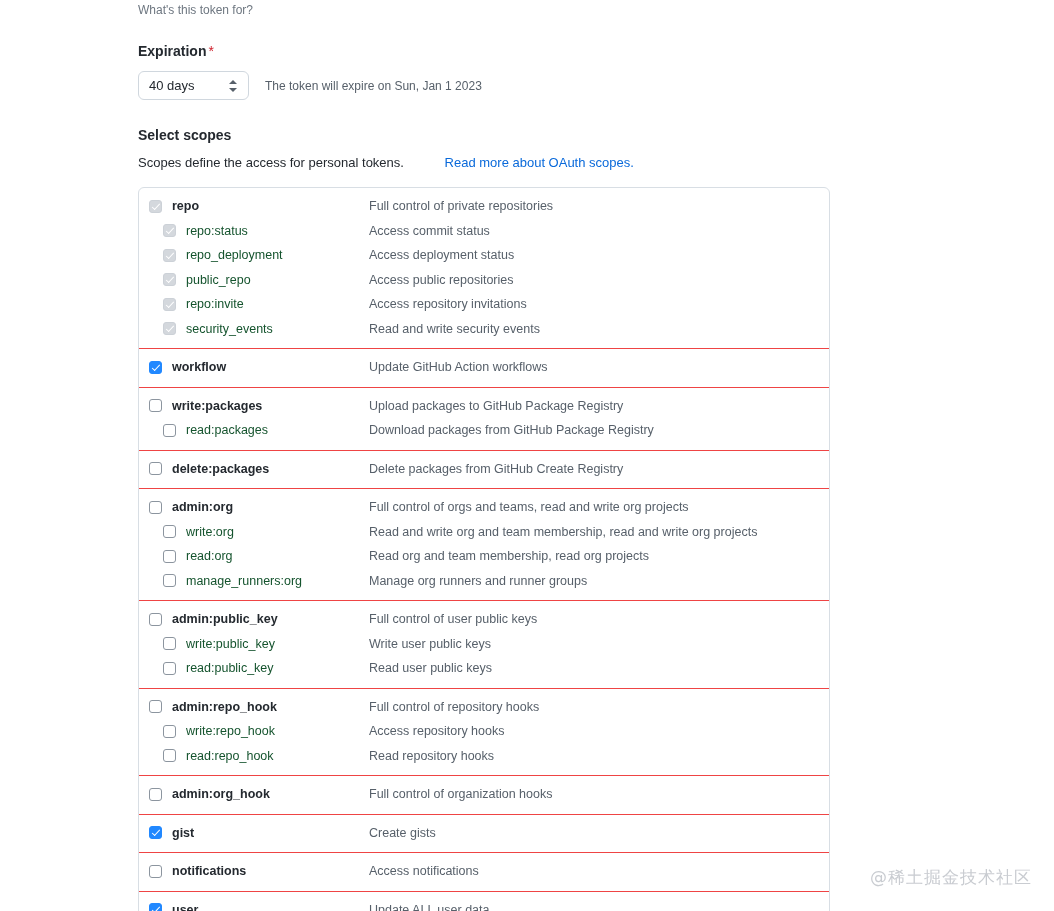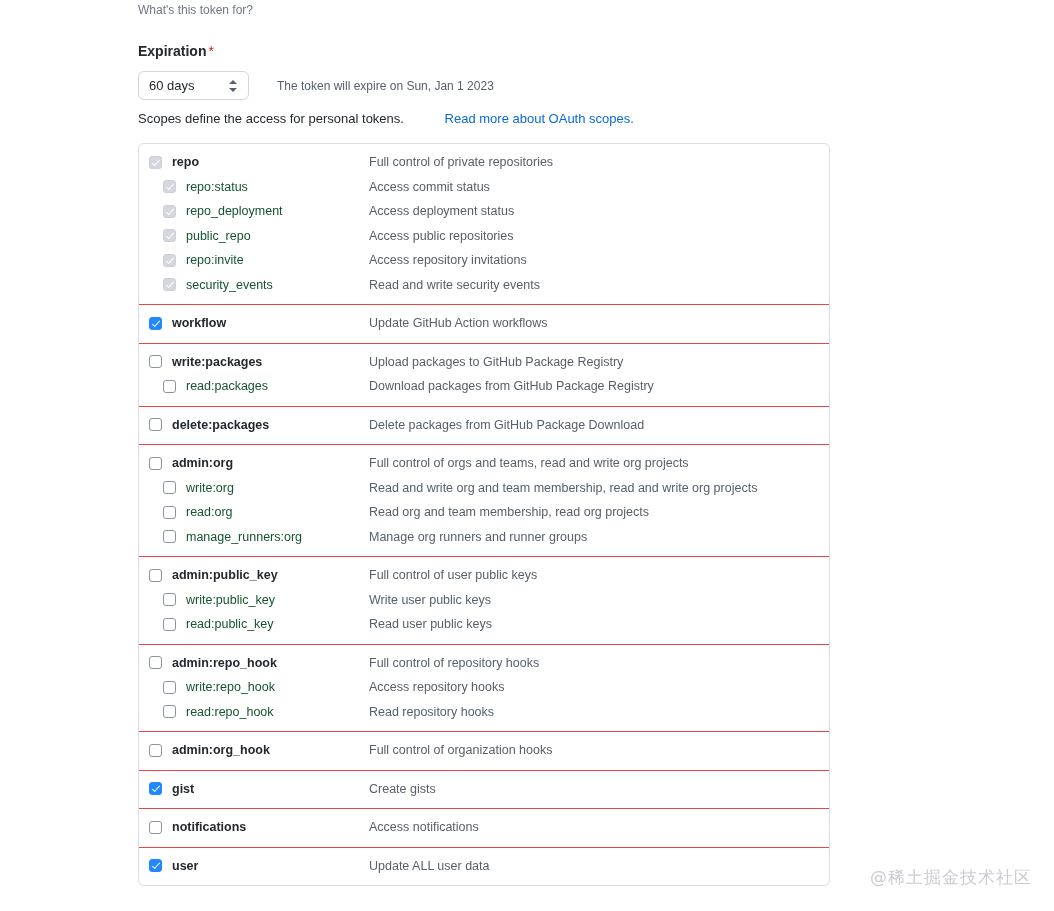--- a/index.html
+++ b/index.html
@@ -92,21 +92,21 @@
     border-bottom: 4.5px solid #57606a;
   }
   .select-arrows::after {
     bottom: 1px;
     border-top: 4.5px solid #57606a;
   }
 
   .expiry-note {
     font-size: 12px;
     color: #57606a;
-    margin-left: 28px;
+    margin-left: 16px;
     line-height: 16px;
   }
 
   .section-title {
     font-size: 14px;
     font-weight: bold;
     color: #24292f;
     margin-top: 26px;
     line-height: 18px;
   }
@@ -232,26 +232,27 @@
   <div class="content">
 
     <div class="hint-note">What's this token for?</div>
 
     <div class="field-label">
       <span>Expiration</span><span class="req-star">*</span>
     </div>
 
     <div class="expiry-row">
       <div class="select-box">
-        <span class="sel-value">60 days</span>
+        <span class="sel-value">40 days</span>
         <span class="select-arrows"></span>
       </div>
       <div class="expiry-note">The token will expire on Sun, Jan 1 2023</div>
     </div>
 
+    <div class="section-title">Select scopes</div>
 
     <div class="section-sub">
       <span>Scopes define the access for personal tokens. </span><a href="#">Read more about OAuth scopes.</a>
     </div>
 
     <div class="scopes-panel" id="scopes-panel">
         <div class="scope-group">
           <div class="scope-row parent">
             <span class="cbox disabled-checked"></span>
             <span class="scope-name">repo</span>
@@ -299,21 +300,21 @@
           <div class="scope-row sub">
             <span class="cbox"></span>
             <span class="scope-name">read:packages</span>
             <span class="scope-desc">Download packages from GitHub Package Registry</span>
           </div>
         </div>
         <div class="scope-group">
           <div class="scope-row solo">
             <span class="cbox"></span>
             <span class="scope-name">delete:packages</span>
-            <span class="scope-desc">Delete packages from GitHub Package Download</span>
+            <span class="scope-desc">Delete packages from GitHub Create Registry</span>
           </div>
         </div>
         <div class="scope-group">
           <div class="scope-row parent">
             <span class="cbox"></span>
             <span class="scope-name">admin:org</span>
             <span class="scope-desc">Full control of orgs and teams, read and write org projects</span>
           </div>
           <div class="scope-row sub">
             <span class="cbox"></span>

